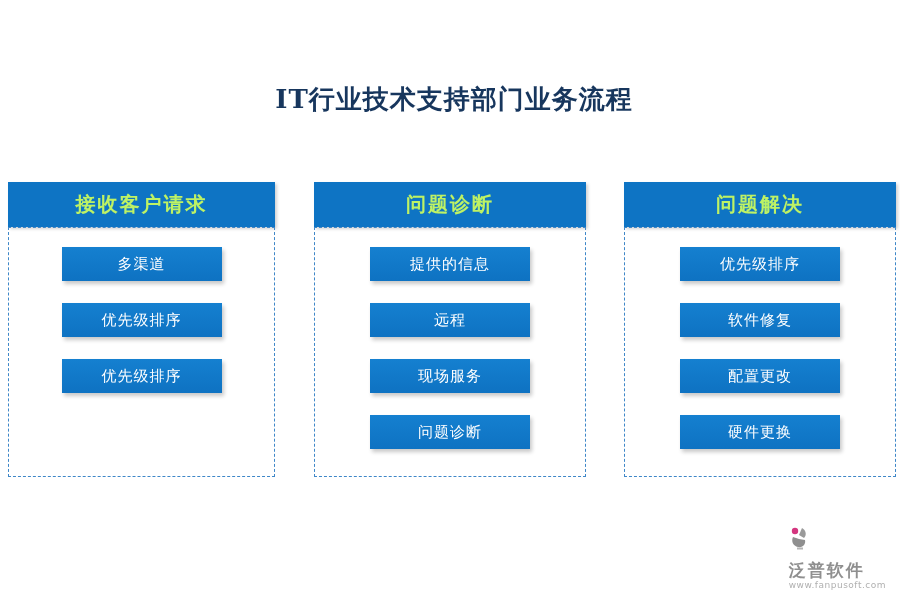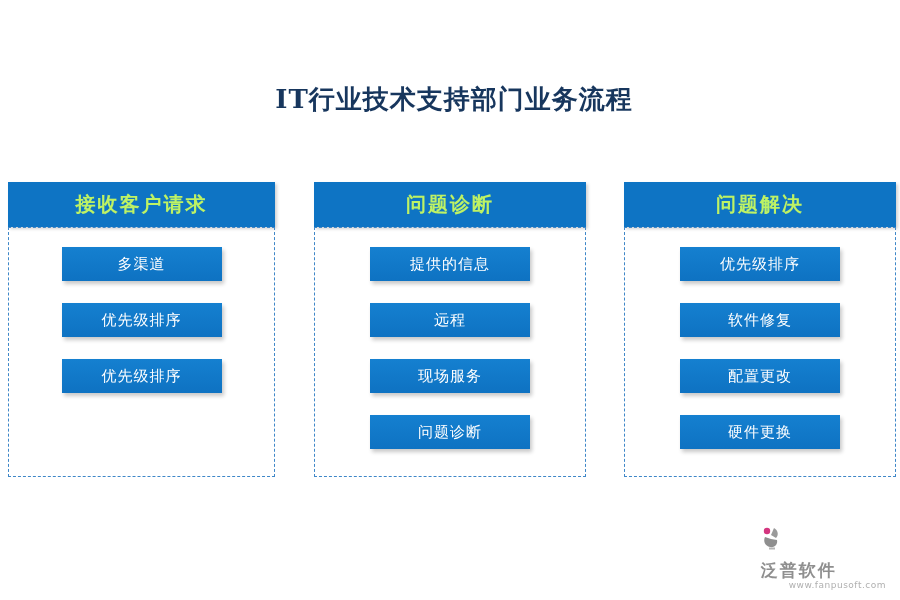--- a/index.html
+++ b/index.html
@@ -86,21 +86,20 @@
     font-size: 17px;
     font-weight: bold;
     color: #8f8f8f;
     letter-spacing: 2px;
     line-height: 20px;
   }
   .brand-url {
     font-size: 9px;
     color: #b0b0b0;
     letter-spacing: 0.5px;
-    margin-left: 28px;
   }
   .brand-icon { width: 20px; height: 26px; }
 </style>
 </head>
 <body>
 
 <div class="page-title">IT行业技术支持部门业务流程</div>
 
 <div class="column c1">
   <div class="col-header">接收客户请求</div>

